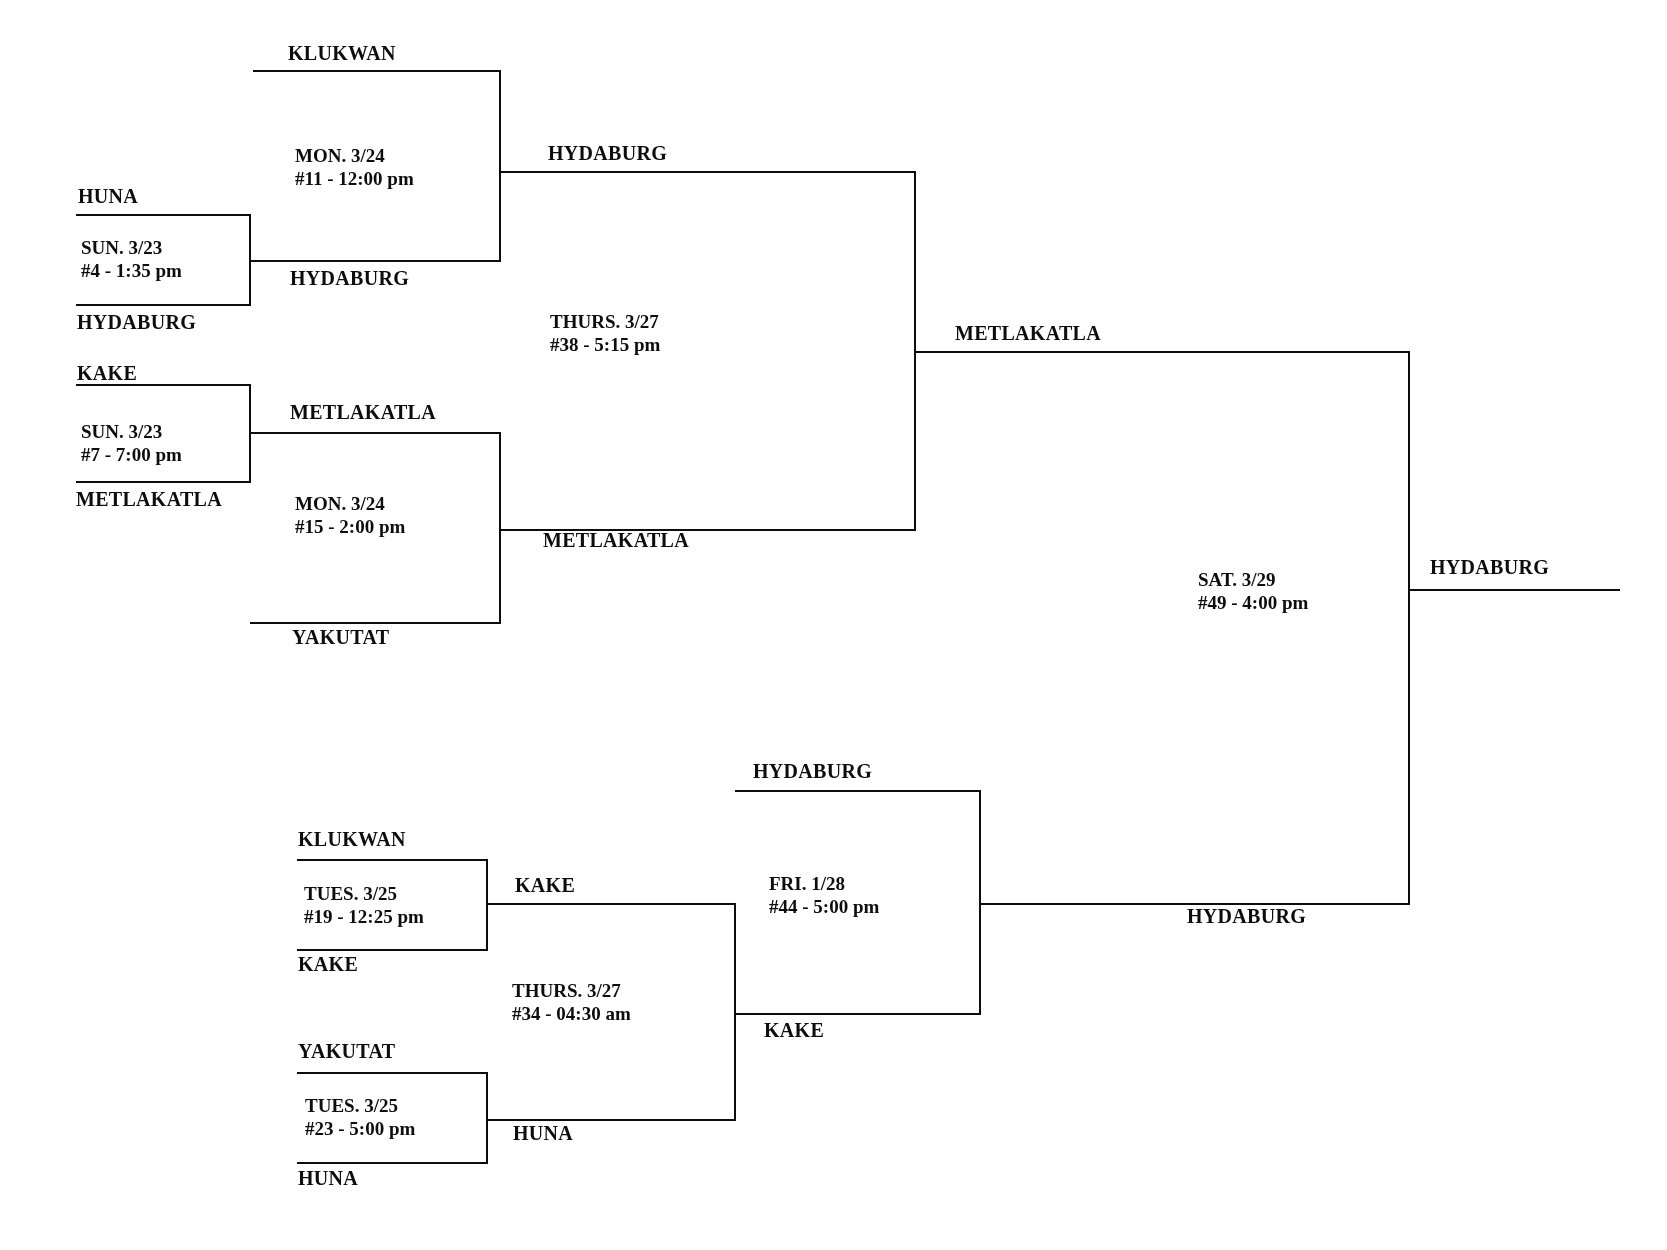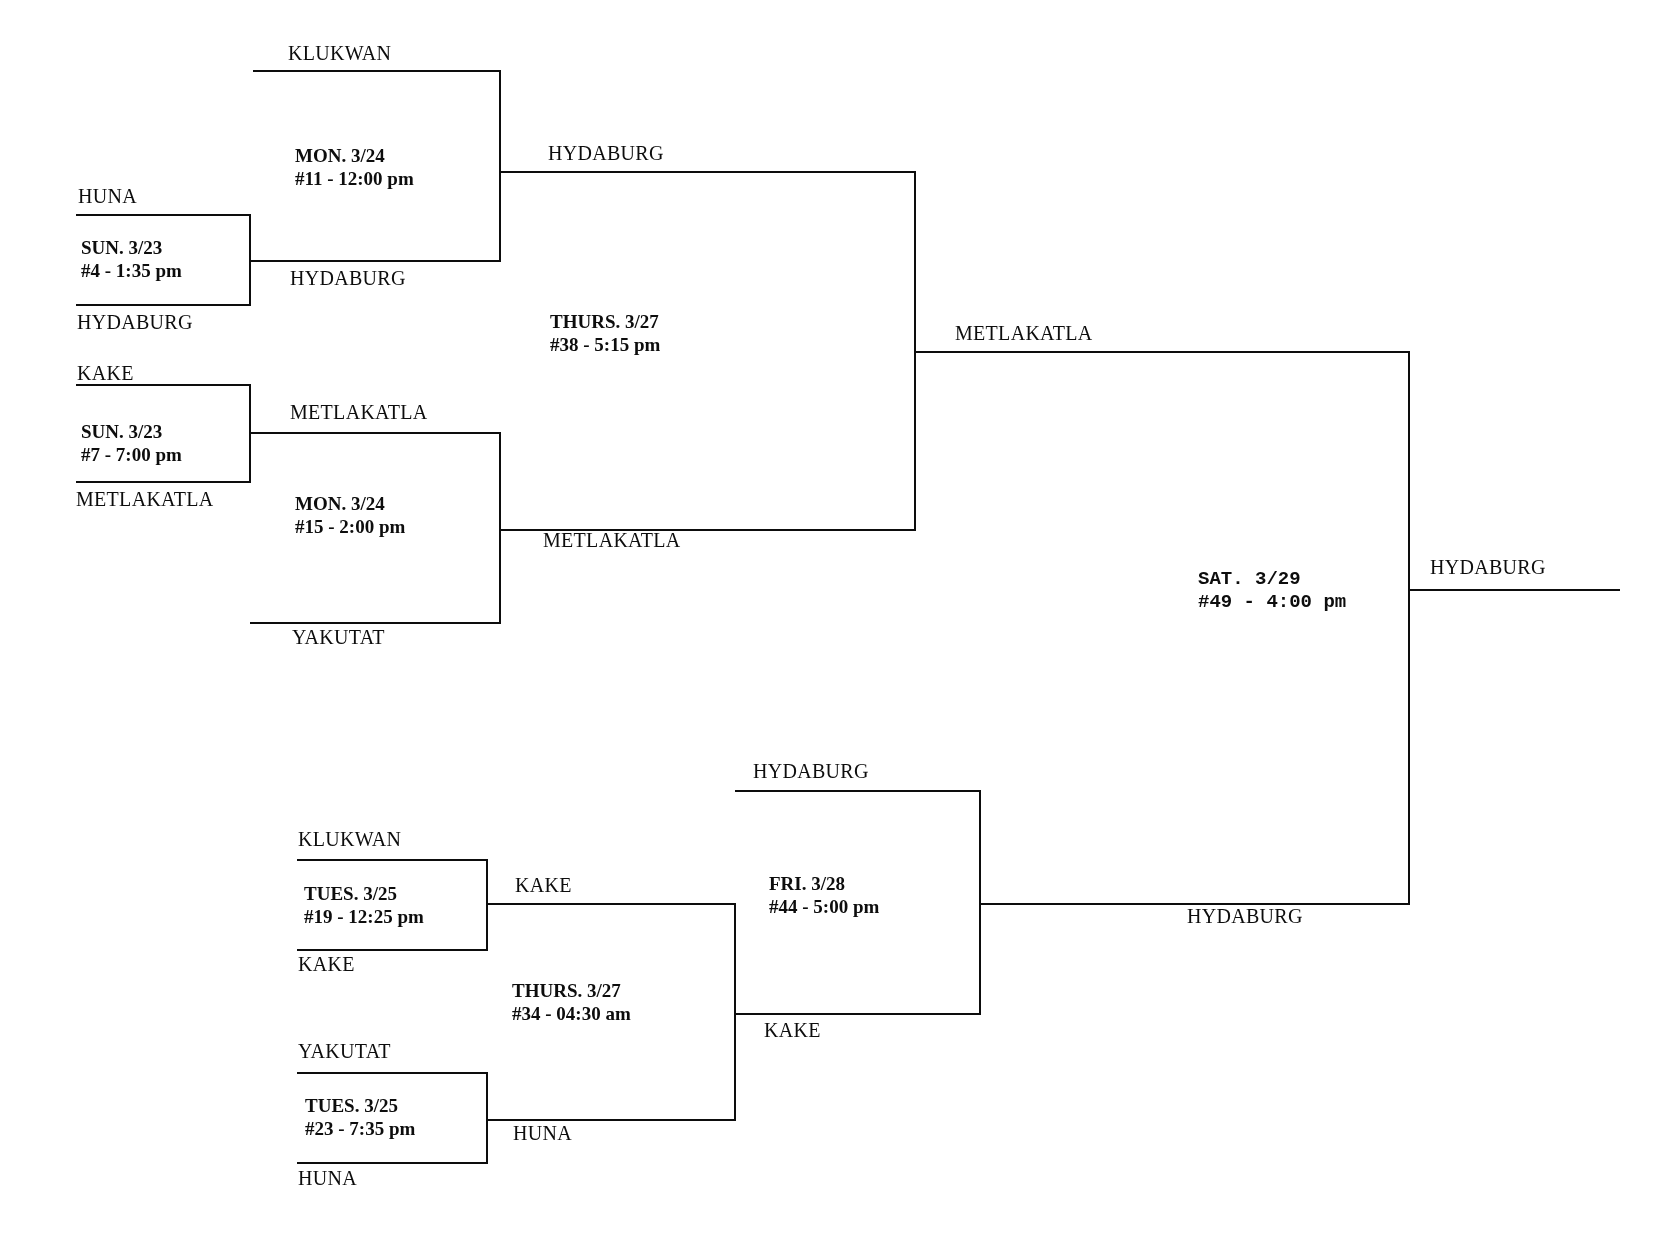--- a/index.html
+++ b/index.html
@@ -8,21 +8,21 @@
     width:1667px;height:1250px;
     background:#ffffff;
     font-family:"Liberation Serif", serif;
     color:#000;
     overflow:hidden;
   }
   .ln{position:absolute;background:#0d0d0d;}
   .team{
     position:absolute;
     font-size:20px;
-    font-weight:400;
+    font-weight:700;
     letter-spacing:0.3px;
     white-space:nowrap;
     color:#0d0d0d;
   }
   .meta{
     position:absolute;
     font-size:19px;
     font-weight:600;
     line-height:23px;
     white-space:nowrap;
@@ -105,34 +105,34 @@
     <div>#7 - 7:00 pm</div>
   </div>
   <div class="meta" style="left:295px;top:492px;">
     <div>MON. 3/24</div>
     <div>#15 - 2:00 pm</div>
   </div>
   <div class="meta" style="left:550px;top:310px;">
     <div>THURS. 3/27</div>
     <div>#38 - 5:15 pm</div>
   </div>
-  <div class="meta" style="left:1198px;top:568px;font-family:Liberation Mono, monospace;">
+  <div class="meta" style="left:1198px;top:568px;">
     <div>SAT. 3/29</div>
     <div>#49 - 4:00 pm</div>
   </div>
   <div class="meta" style="left:769px;top:872px;">
-    <div>FRI. 3/28</div>
+    <div>FRI. 1/28</div>
     <div>#44 - 5:00 pm</div>
   </div>
   <div class="meta" style="left:304px;top:882px;">
     <div>TUES. 3/25</div>
     <div>#19 - 12:25 pm</div>
   </div>
   <div class="meta" style="left:512px;top:979px;">
     <div>THURS. 3/27</div>
     <div>#34 - 04:30 am</div>
   </div>
   <div class="meta" style="left:305px;top:1094px;">
     <div>TUES. 3/25</div>
-    <div>#23 - 7:35 pm</div>
+    <div>#23 - 5:00 pm</div>
   </div>
 
 </div>
 
 </body></html>

